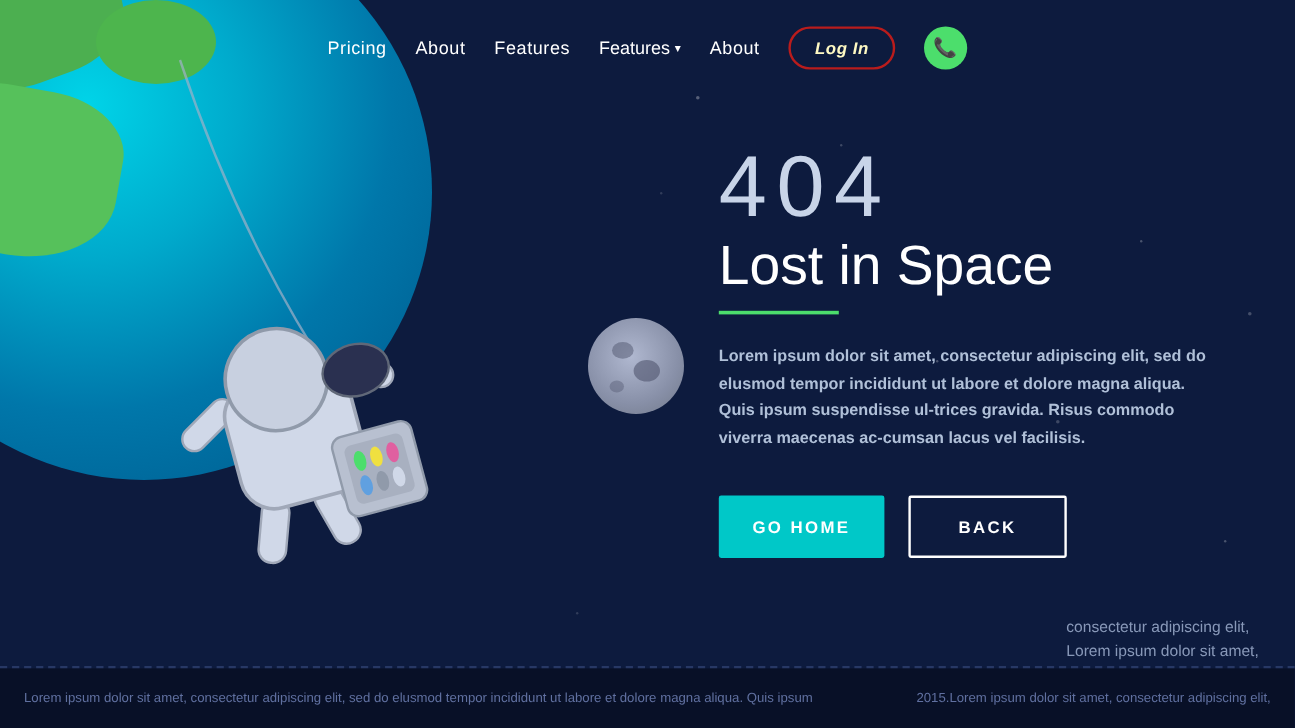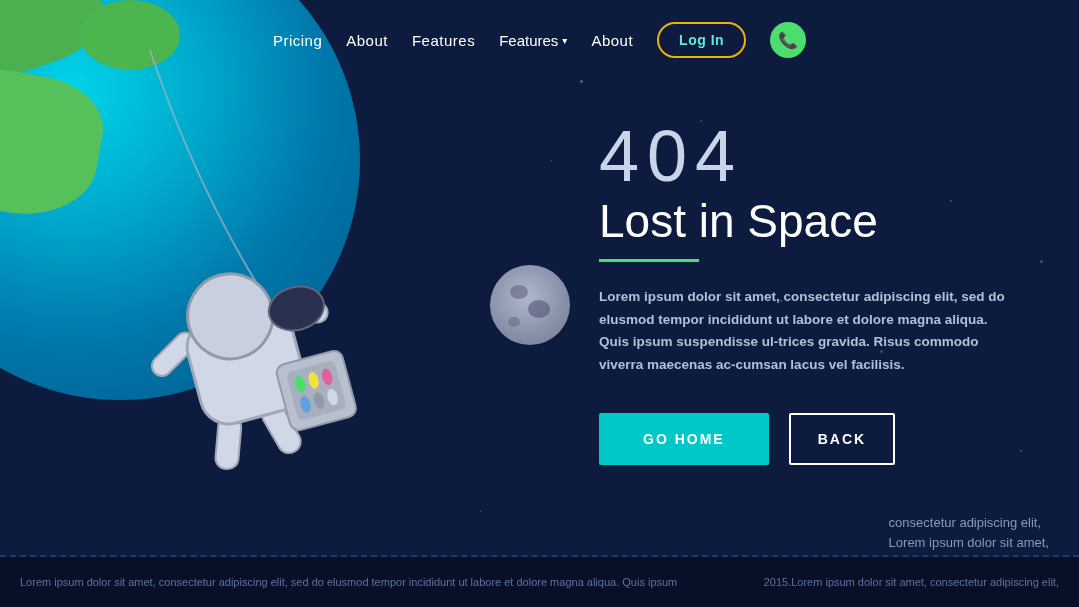--- a/index.html
+++ b/index.html
@@ -281,29 +281,30 @@
       gap: 4px;
       color: #ffffff;
       font-size: 15px;
       cursor: pointer;
     }
     .chevron-icon {
       font-size: 10px;
       color: #ffffff;
     }
     .login-btn {
-      border: 2px solid #eab308;
-      color: #5eead4;
+      border: 2px solid #b91c1c;
+      color: #fef9c3;
       background: transparent;
       padding: 8px 20px;
       border-radius: 20px;
       font-size: 14px;
       font-weight: 600;
       cursor: pointer;
       letter-spacing: 0.5px;
+      font-style: italic;
     }
     .phone-btn {
       width: 36px;
       height: 36px;
       border-radius: 50%;
       background: #4cde6c;
       display: flex;
       align-items: center;
       justify-content: center;
       cursor: pointer;
@@ -354,32 +355,32 @@
 
     
     .btn-group {
       display: flex;
       gap: 20px;
     }
     .btn-home {
       background: #00c8c8;
       color: #ffffff;
       border: none;
-      padding: 16px 44px;
+      padding: 16px 28px;
       font-size: 14px;
       font-weight: 700;
       letter-spacing: 2px;
       cursor: pointer;
       border-radius: 2px;
     }
     .btn-back {
       background: transparent;
       color: #ffffff;
       border: 2px solid #ffffff;
-      padding: 16px 27px;
+      padding: 16px 40px;
       font-size: 14px;
       font-weight: 700;
       letter-spacing: 2px;
       cursor: pointer;
       border-radius: 2px;
     }
 
     
     .bottom-bar {
       position: absolute;

